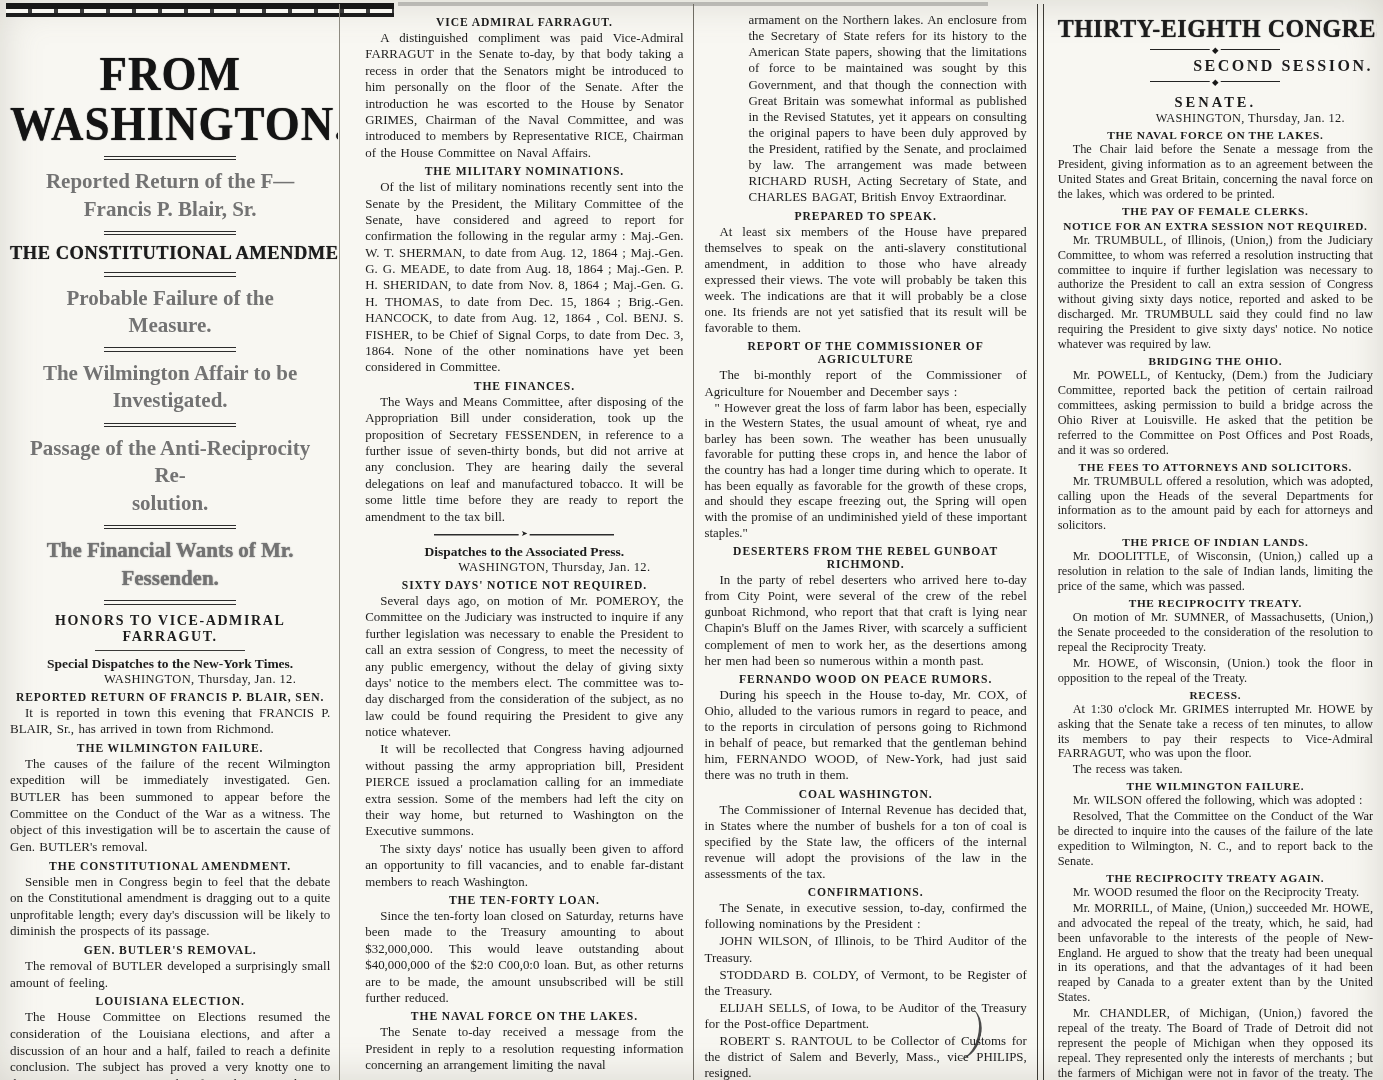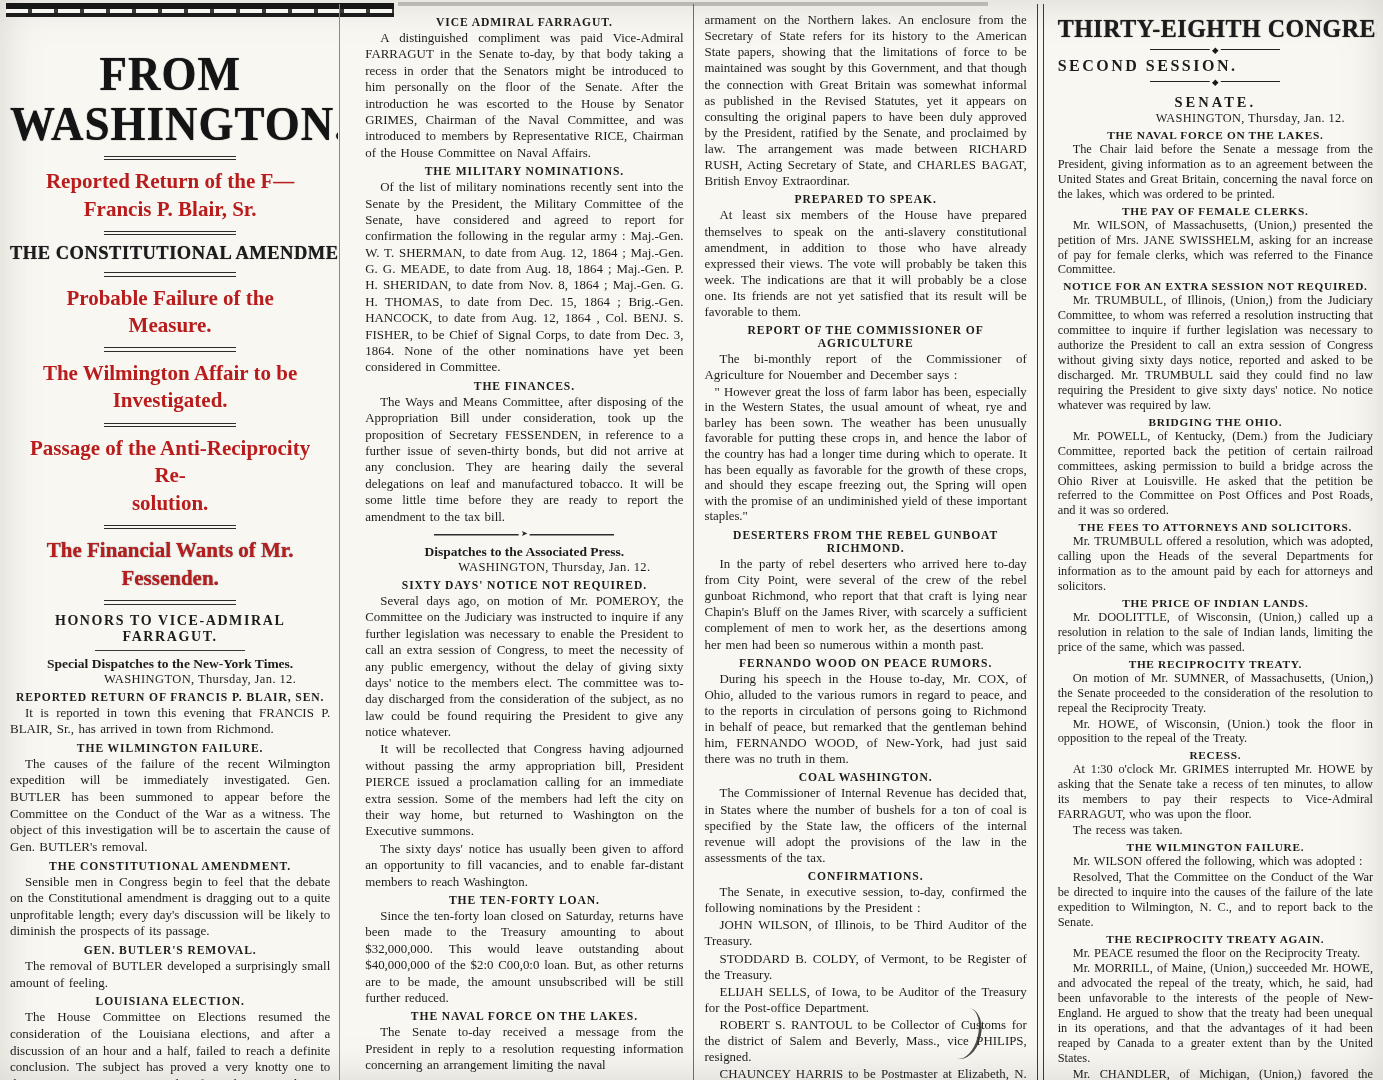--- a/index.html
+++ b/index.html
@@ -24,32 +24,32 @@
     border-top:6px solid #171717; border-bottom:4px solid #1d1d1d;
     background:repeating-linear-gradient(90deg,#f8f7f2 0 22px,#3a3a3a 22px 26px);
     box-sizing:border-box; }
   .topbar2 { position:absolute; top:2px; left:398px; width:590px; height:4px; background:#2a2a2a; opacity:.25; }
   .artifact-paren { position:absolute; left:952px; top:1008px; width:26px; height:52px;
     border-right:3.5px solid #2e2e2e; border-radius:0 60% 60% 0 / 0 50% 50% 0; transform:rotate(14deg); opacity:.85; }
 
   .blk { margin:0 0 2px; }
   .headline-xl { font-size:45px; font-weight:bold; text-align:center; letter-spacing:1px;
     margin:30px 0 10px; line-height:1.02; color:#141414; text-shadow:0 0 1px #333; transform:scaleY(1.08); }
-  .headline-2 { font-size:21px; font-weight:bold; text-align:center; line-height:1.3; margin:6px 15px; color:#b91c1c; }
+  .headline-2 { font-size:21px; font-weight:bold; text-align:center; line-height:1.3; margin:6px 15px; color:#737373; }
   .headline-2.heavy { text-shadow:0 0 1.2px #555; }
   .headline-caps { font-size:18.5px; font-weight:bold; text-align:center; letter-spacing:.5px; margin:7px 0; white-space:nowrap; text-shadow:0 0 .8px #444; }
   .congress-head { font-size:24px; font-weight:bold; text-align:center; letter-spacing:.5px; margin:4px 0 2px; white-space:nowrap; text-shadow:0 0 1px #333; transform:scaleY(1.05); }
-  .session-head { font-size:16px; font-weight:bold; text-align:left; letter-spacing:2.5px; margin:2px 0; }
+  .session-head { font-size:16px; font-weight:bold; text-align:right; letter-spacing:2.5px; margin:2px 0; }
   .senate-head { font-size:14.5px; font-weight:bold; text-align:center; letter-spacing:3px; margin:8px 0 0; }
   .section-head { font-size:11.6px; font-weight:bold; text-align:center; letter-spacing:.9px; margin:4px 0 1px; }
   .section-head-lg { font-size:14px; font-weight:bold; text-align:center; letter-spacing:1.6px; margin:8px 0 4px; }
   .byline { font-size:13.5px; font-weight:bold; text-align:center; margin:3px 0 0; }
   .dateline { font-size:12.5px; text-align:center; letter-spacing:.4px; margin:0 0 2px 60px; }
   .para { font-size:13px; line-height:1.28; text-align:justify; text-indent:15px; word-spacing:1.2px; margin:0 0 1px; }
-  .para.noindent { text-indent:0; }
+  .para.noindent { text-indent:0;margin-left:44px; }
   .quote-para { font-size:12.8px; line-height:1.22; text-align:justify; text-indent:10px; word-spacing:1px; margin:0 0 1px; }
 
   .rule { width:132px; height:2.5px; margin:8px auto; border-top:1.6px solid #2c2c2c; border-bottom:1px solid #2c2c2c; }
   .rule-thin { width:150px; height:0; margin:5px auto; border-top:1.4px solid #3a3a38; }
   .rule-arrow { position:relative; width:180px; height:7px; margin:6px auto;
     background:linear-gradient(#2c2c2c,#2c2c2c) center/100% 1.5px no-repeat; }
   .rule-arrow::after { content:"➤"; position:absolute; left:50%; top:50%; transform:translate(-50%,-52%); font-size:8px; color:#222; background:#f8f7f2; padding:0 2px; }
   .rule-diamond { position:relative; width:130px; height:8px; margin:3px auto;
     background:linear-gradient(#222,#222) center/100% 1.4px no-repeat; }
   .rule-diamond::after { content:"◆"; position:absolute; left:50%; top:50%; transform:translate(-50%,-55%); font-size:8.5px; color:#181818; background:#f8f7f2; padding:0 2px; }
@@ -159,38 +159,37 @@
     <div class="col col-d">
         <div class="blk congress-head">THIRTY-EIGHTH CONGRESS.</div>
         <div class="blk rule-diamond"></div>
         <div class="blk session-head">SECOND SESSION.</div>
         <div class="blk rule-diamond"></div>
         <div class="blk senate-head">SENATE.</div>
         <div class="blk dateline">WASHINGTON, Thursday, Jan. 12.</div>
         <div class="blk section-head">THE NAVAL FORCE ON THE LAKES.</div>
         <div class="blk para">The Chair laid before the Senate a message from the President, giving information as to an agreement between the United States and Great Britain, concerning the naval force on the lakes, which was ordered to be printed.</div>
         <div class="blk section-head">THE PAY OF FEMALE CLERKS.</div>
-        <div class="blk para">Mr. WILSON, of Massachusetts, (Union,) presented the petition of Mrs. JANE SWISSHELM, asking for an increase of pay for female clerks, which was referred to the Finance Committee.</div>
         <div class="blk section-head">NOTICE FOR AN EXTRA SESSION NOT REQUIRED.</div>
         <div class="blk para">Mr. TRUMBULL, of Illinois, (Union,) from the Judiciary Committee, to whom was referred a resolution instructing that committee to inquire if further legislation was necessary to authorize the President to call an extra session of Congress without giving sixty days notice, reported and asked to be discharged. Mr. TRUMBULL said they could find no law requiring the President to give sixty days' notice. No notice whatever was required by law.</div>
         <div class="blk section-head">BRIDGING THE OHIO.</div>
         <div class="blk para">Mr. POWELL, of Kentucky, (Dem.) from the Judiciary Committee, reported back the petition of certain railroad committees, asking permission to build a bridge across the Ohio River at Louisville. He asked that the petition be referred to the Committee on Post Offices and Post Roads, and it was so ordered.</div>
         <div class="blk section-head">THE FEES TO ATTORNEYS AND SOLICITORS.</div>
         <div class="blk para">Mr. TRUMBULL offered a resolution, which was adopted, calling upon the Heads of the several Departments for information as to the amount paid by each for attorneys and solicitors.</div>
         <div class="blk section-head">THE PRICE OF INDIAN LANDS.</div>
         <div class="blk para">Mr. DOOLITTLE, of Wisconsin, (Union,) called up a resolution in relation to the sale of Indian lands, limiting the price of the same, which was passed.</div>
         <div class="blk section-head">THE RECIPROCITY TREATY.</div>
         <div class="blk para">On motion of Mr. SUMNER, of Massachusetts, (Union,) the Senate proceeded to the consideration of the resolution to repeal the Reciprocity Treaty.</div>
         <div class="blk para">Mr. HOWE, of Wisconsin, (Union.) took the floor in opposition to the repeal of the Treaty.</div>
         <div class="blk section-head">RECESS.</div>
         <div class="blk para">At 1:30 o'clock Mr. GRIMES interrupted Mr. HOWE by asking that the Senate take a recess of ten minutes, to allow its members to pay their respects to Vice-Admiral FARRAGUT, who was upon the floor.</div>
         <div class="blk para">The recess was taken.</div>
         <div class="blk section-head">THE WILMINGTON FAILURE.</div>
         <div class="blk para">Mr. WILSON offered the following, which was adopted :</div>
         <div class="blk para">Resolved, That the Committee on the Conduct of the War be directed to inquire into the causes of the failure of the late expedition to Wilmington, N. C., and to report back to the Senate.</div>
         <div class="blk section-head">THE RECIPROCITY TREATY AGAIN.</div>
-        <div class="blk para">Mr. PEACE resumed the floor on the Reciprocity Treaty.</div>
+        <div class="blk para">Mr. WOOD resumed the floor on the Reciprocity Treaty.</div>
         <div class="blk para">Mr. MORRILL, of Maine, (Union,) succeeded Mr. HOWE, and advocated the repeal of the treaty, which, he said, had been unfavorable to the interests of the people of New-England. He argued to show that the treaty had been unequal in its operations, and that the advantages of it had been reaped by Canada to a greater extent than by the United States.</div>
         <div class="blk para">Mr. CHANDLER, of Michigan, (Union,) favored the repeal of the treaty. The Board of Trade of Detroit did not represent the people of Michigan when they opposed its repeal. They represented only the interests of merchants ; but the farmers of Michigan were not in favor of the treaty. The people of Canada had been in sympathy with the rebellion</div>
       </div>
   </div>
   <div class="artifact-paren"></div>
 </div>
 
 </body></html>

